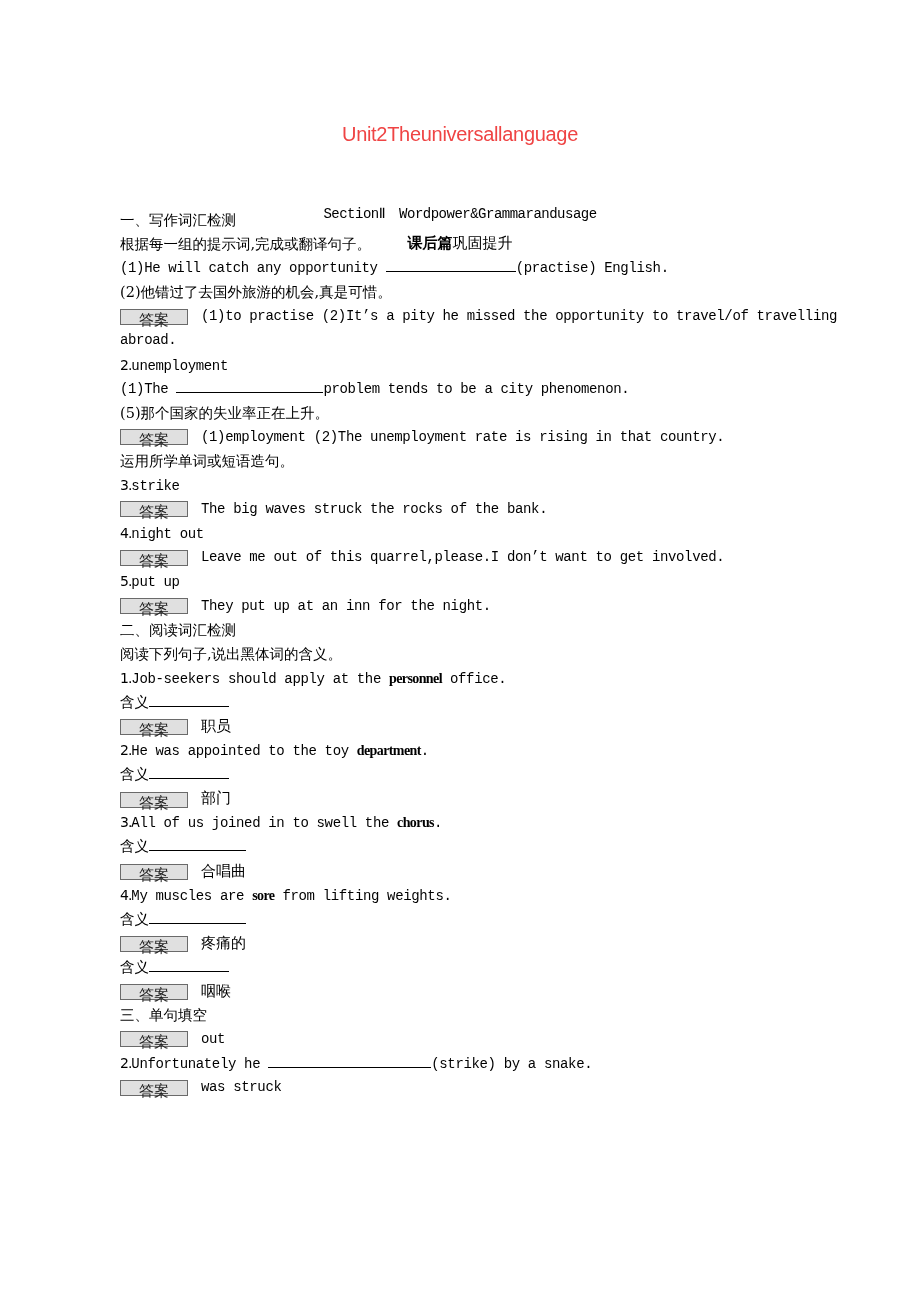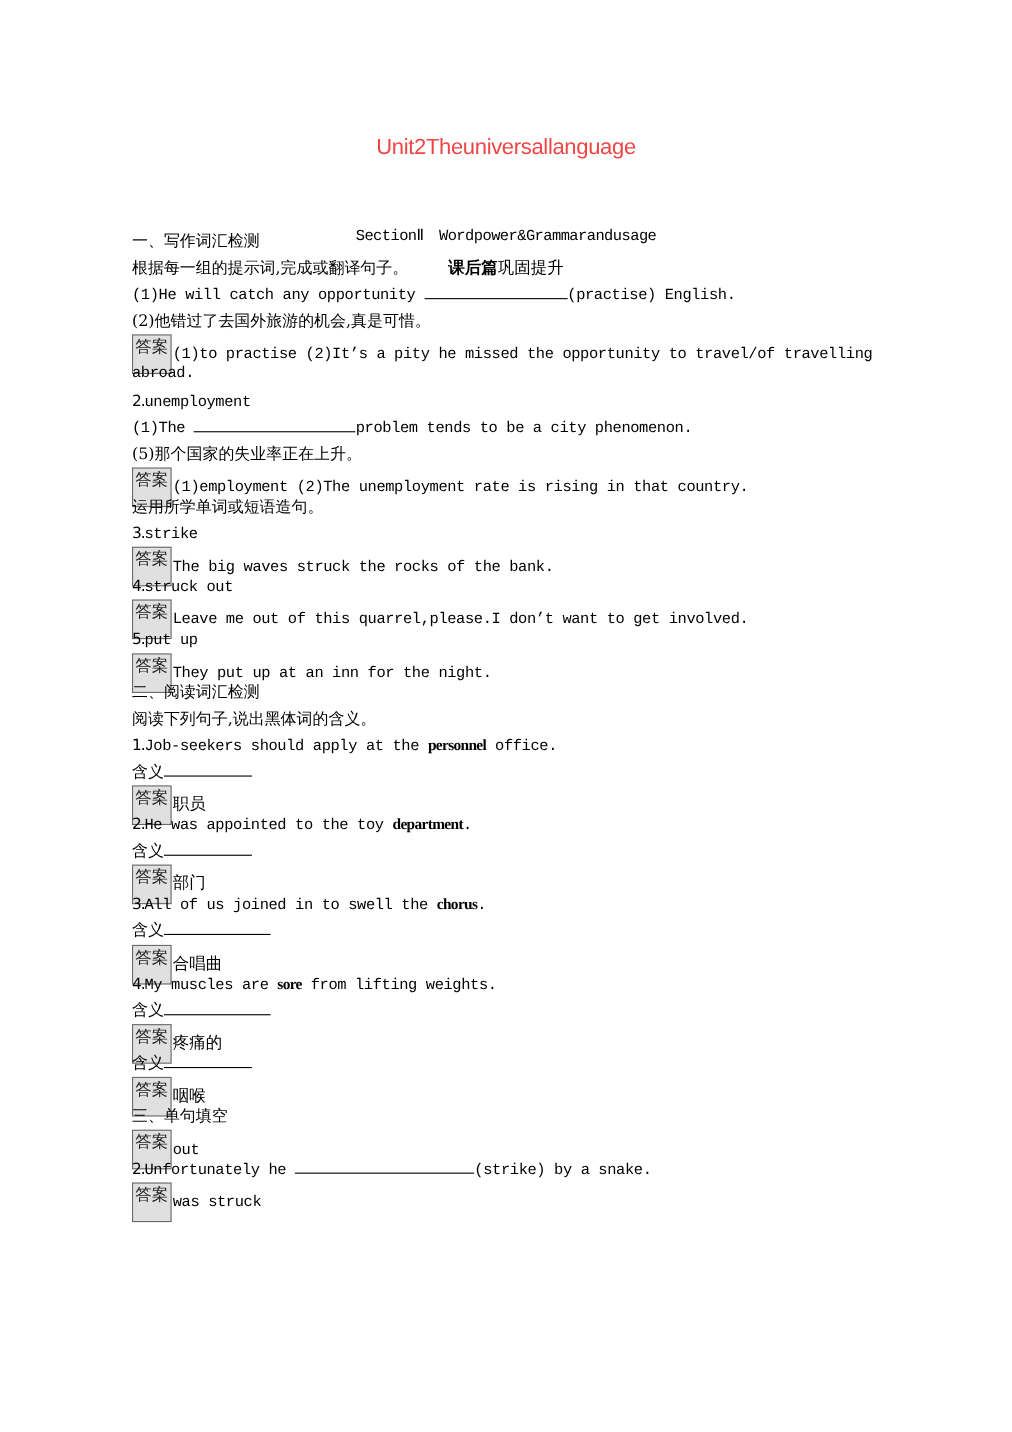--- a/index.html
+++ b/index.html
@@ -31,27 +31,27 @@
   .line {
     height: 24.1px; line-height: 24px; font-size: 14px; white-space: nowrap;
     font-family: "Liberation Mono", "DejaVu Sans Mono", monospace; letter-spacing: -0.35px;
   }
   .line.cn { font-family: "DejaVu Serif", "Liberation Serif", serif; font-size: 14.5px; letter-spacing: 0; }
   .num { font-family: "DejaVu Sans", sans-serif; font-weight: normal; font-size: 14px; letter-spacing: -1px; }
   .blank {
     display: inline-block; border-bottom: 1px solid #000; height: 15px; vertical-align: baseline;
   }
   .badge {
-    display: inline-block; height: 36px; line-height: 20px; padding: 0 2px;
+    display: inline-block; height: 16px; line-height: 20px; padding: 0 18px;
     background: #e0e0e0; border: 1px solid #6a6a6a; box-sizing: border-box;
     font-family: "DejaVu Serif", serif; font-size: 15px; letter-spacing: 0;
-    vertical-align: middle; margin-right: 1px; color: #222;
+    vertical-align: middle; margin-right: 13px; color: #222;
   }
   .bold { font-family: Liberation Serif, serif; font-weight: bold; letter-spacing: -0.6px; }
-  .cnans { font-family: Liberation Mono, monospace; font-size: 15px; letter-spacing: 0; }
+  .cnans { font-family: Liberation Serif, serif; font-size: 15px; letter-spacing: 0; }
 </style>
 </head>
 <body>
 
 <div class="page">
   <div class="title">Unit2Theuniversallanguage</div>
   <div class="subtitle">
     <span>SectionⅡ</span><span class="gap"></span><span>Wordpower&amp;Grammarandusage</span>
   </div>
   <div class="subtitle2">
@@ -70,21 +70,21 @@
 
     <div class="line"><span class="num">2.</span><span>unemployment</span></div>
     <div class="line"><span>(1)The </span><span class="blank" style="width:147px"></span><span>problem tends to be a city phenomenon.</span></div>
     <div class="line cn">(5)那个国家的失业率正在上升。</div>
     <div class="line"><span class="badge">答案</span><span>(1)employment  (2)The unemployment rate is rising in that country.</span></div>
 
     <div class="line cn">运用所学单词或短语造句。</div>
 
     <div class="line"><span class="num">3.</span><span>strike</span></div>
     <div class="line"><span class="badge">答案</span><span>The big waves struck the rocks of the bank.</span></div>
-    <div class="line"><span class="num">4.</span><span>struck out</span></div>
+    <div class="line"><span class="num">4.</span><span>night out</span></div>
     <div class="line"><span class="badge">答案</span><span>Leave me out of this quarrel,please.I don’t want to get involved.</span></div>
     <div class="line"><span class="num">5.</span><span>put up</span></div>
     <div class="line"><span class="badge">答案</span><span>They put up at an inn for the night.</span></div>
 
     <div class="line cn">二、阅读词汇检测</div>
     <div class="line cn">阅读下列句子,说出黑体词的含义。</div>
 
     <div class="line"><span class="num">1.</span><span>Job-seekers should apply at the </span><span class="bold">personnel</span><span> office.</span></div>
     <div class="line cn"><span>含义</span><span class="blank" style="width:80px"></span></div>
     <div class="line"><span class="badge">答案</span><span class="cnans">职员</span></div>

